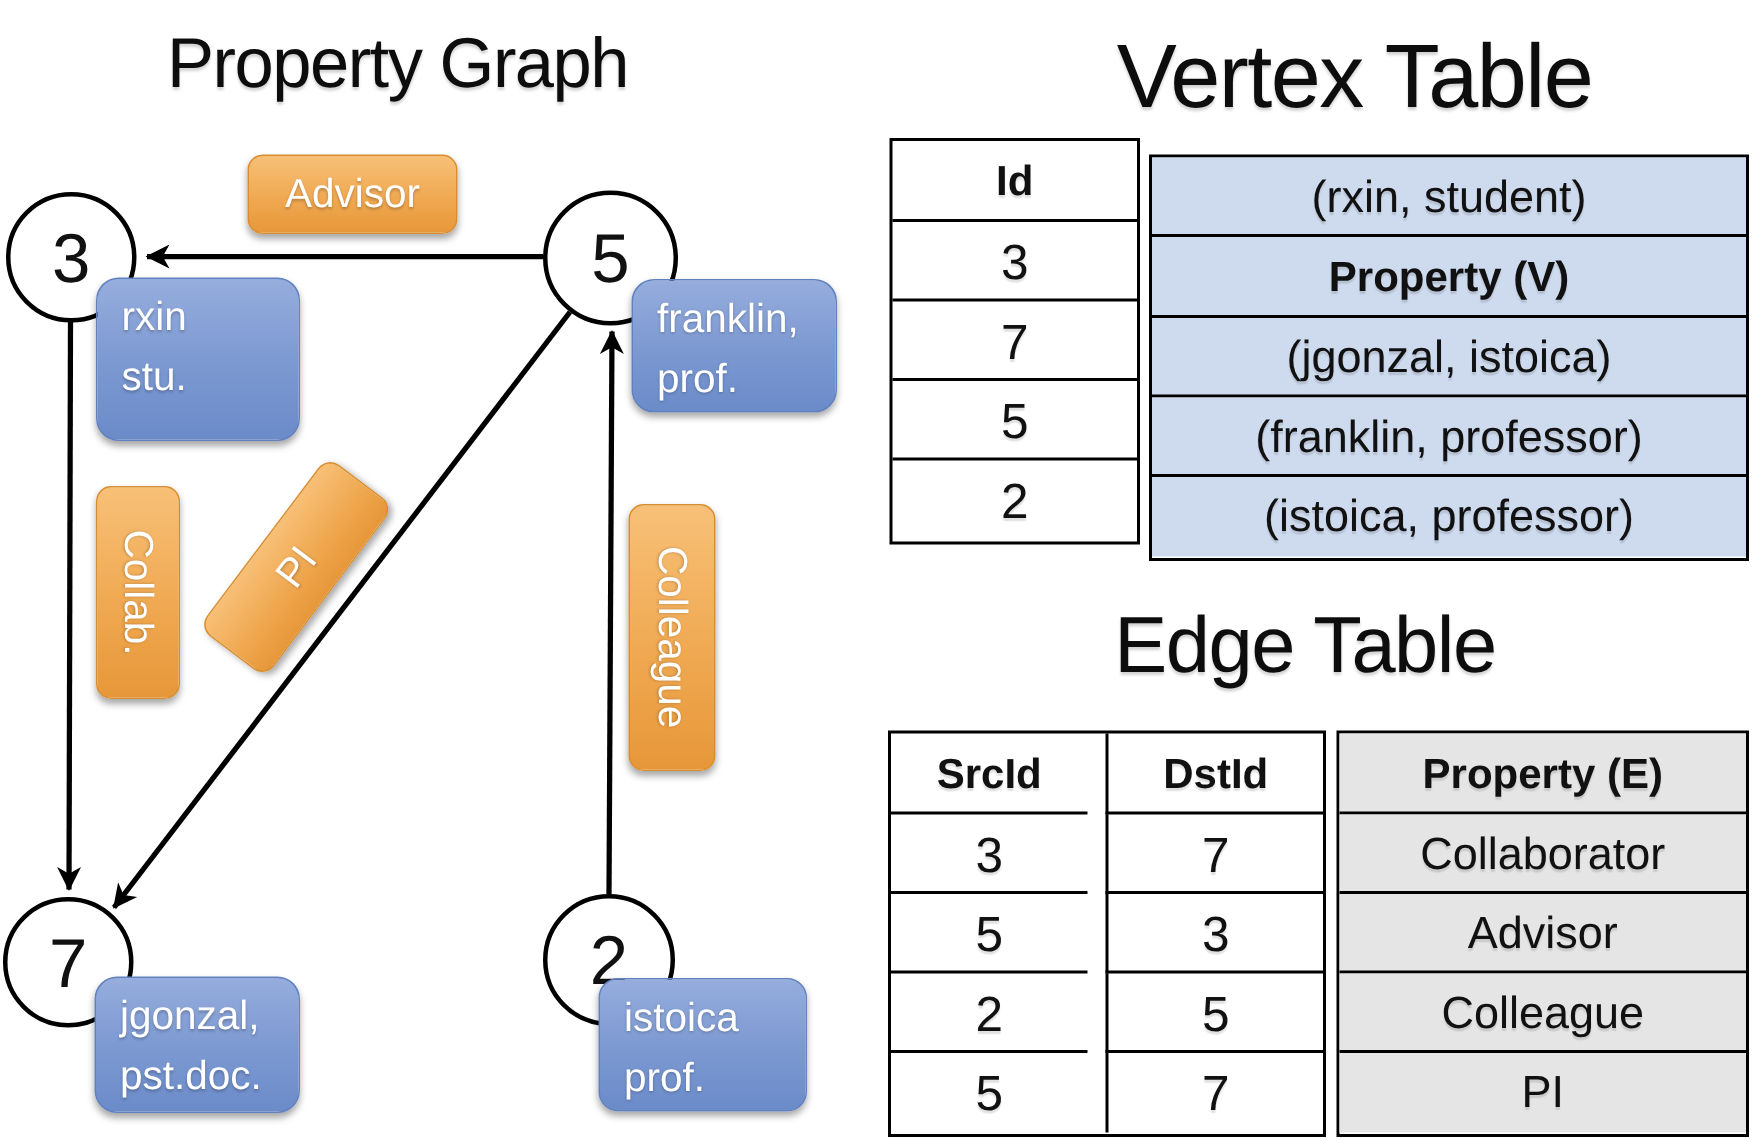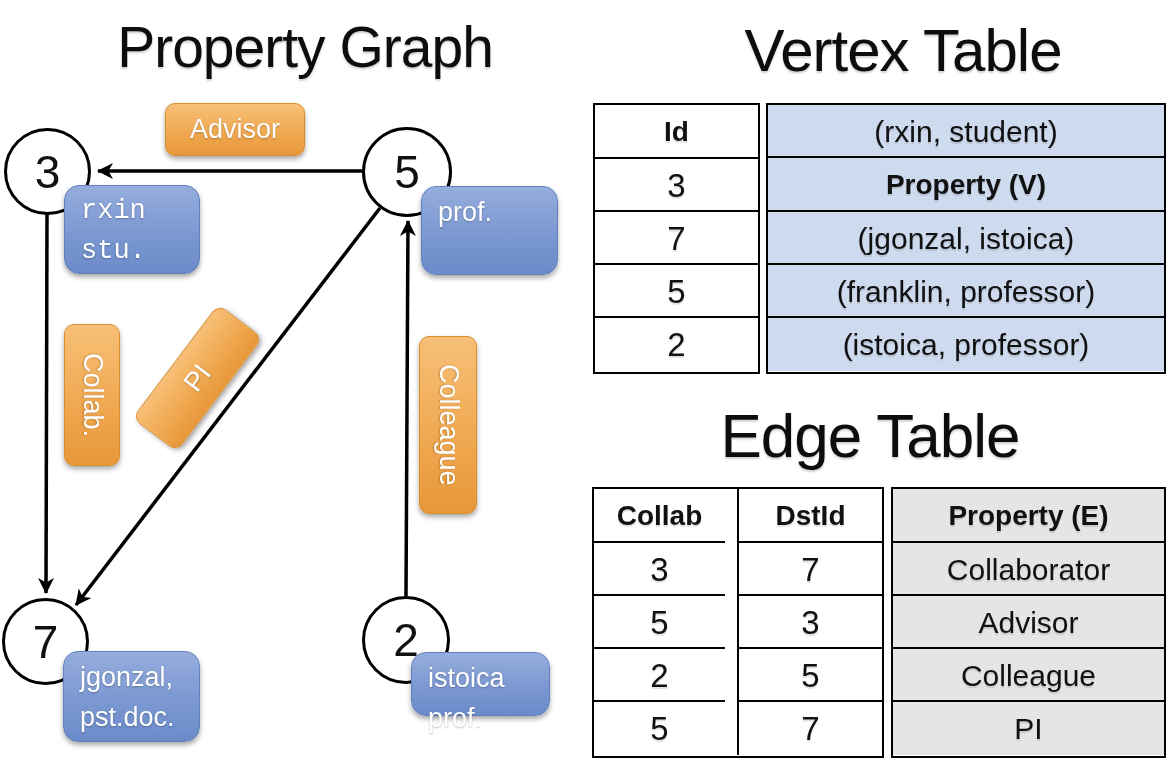--- a/index.html
+++ b/index.html
@@ -6,23 +6,23 @@
   #stage {
     position:relative; width:1170px; height:760px; background:#fff;
     font-family:"Liberation Sans","DejaVu Sans",sans-serif; overflow:hidden;
   }
   .title {
     position:absolute; text-align:center; color:#0d0d0d;
     font-weight:300; letter-spacing:-1px;
     text-shadow:0 2px 2px rgba(0,0,0,0.18);
     white-space:nowrap;
   }
-  #graph-title  { left:0;   top:14;  top:14px; width:530px; font-size:57px;margin-left:40px; }
+  #graph-title  { left:0;   top:14;  top:14px; width:530px; font-size:47px; }
   #vtable-title { left:618px; top:16px; width:570px; font-size:60px; }
-  #etable-title { left:585px; top:400px; width:570px; font-size:62px;text-align:center; }
+  #etable-title { left:585px; top:400px; width:570px; font-size:53px;text-align:center; }
 
   
   .node {
     position:absolute; border:3.5px solid #000; border-radius:50%;
     background:#fff; display:flex; align-items:center; justify-content:center;
     font-size:46px; font-weight:300; color:#111; box-sizing:border-box;
   }
   #node-3 { left:4px;   top:128px; width:87px; height:87px; }
   #node-5 { left:362px; top:127px; width:90px; height:90px; }
   #node-7 { left:2px;   top:598px; width:87px; height:87px; }
@@ -31,24 +31,24 @@
   
   .nlabel {
     position:absolute; border-radius:15px; box-sizing:border-box;
     background:linear-gradient(180deg,#96addd 0%,#7b98d1 55%,#6b8bc9 100%);
     border:1px solid #6080be;
     box-shadow:0 3px 5px rgba(0,0,0,0.35);
     color:#fff; font-size:27px; line-height:40px;
     padding:5px 8px 5px 16px; text-align:left;
     text-shadow:0 1px 2px rgba(0,0,0,0.25);
   }
-  #label-rxin     { left:64px;  top:185px; width:136px; height:89px;font-family:Liberation Mono, monospace; }
+  #label-rxin     { left:64px;  top:185px; width:136px; height:109px; }
   #label-franklin { left:421px; top:186px; width:137px; height:89px; }
   #label-jgonzal  { left:63px;  top:651px; width:137px; height:91px; }
-  #label-istoica  { left:411px; top:652px; width:139px; height:64px; }
+  #label-istoica  { left:399px; top:652px; width:139px; height:89px;border-radius:13px; }
 
   
   .elabel {
     position:absolute; border-radius:10px; box-sizing:border-box;
     background:linear-gradient(180deg,#f7c077 0%,#f0a952 55%,#e79739 100%);
     border:1px solid #d88d2f;
     box-shadow:0 3px 5px rgba(0,0,0,0.35);
     color:#fff; font-size:27px;
     display:flex; align-items:center; justify-content:center;
     text-shadow:0 1px 2px rgba(0,0,0,0.25);
@@ -69,21 +69,21 @@
     border-bottom:2px solid #000; box-sizing:border-box;
     font-size:30px; font-weight:300; white-space:nowrap; overflow:hidden;
     text-shadow:0 2px 1px rgba(0,0,0,0.12);
   }
   .tcell:last-child { border-bottom:none; }
   .tcell.header { height:54px; line-height:54px; font-size:28px; font-weight:700; }
   .idnum { font-size:33px; }
   .blue-fill { background:#CEDAEE; }
   .tan-fill  { background:#e5e5e5; }
 
-  #vt-id   { left:593px; top:103px; width:167px; height:271px; }
+  #vt-id   { left:593px; top:92px; width:167px; height:271px; }
   #vt-prop { left:766px; top:103px; width:400px; height:271px; }
 
   #et-srcdst {
     left:592px; top:487px; width:292px; height:271px;
     display:grid; grid-template-columns:131px 1fr;
     grid-template-rows:54px 53px 53px 53px 53px;
   }
   #et-srcdst .tcell { height:auto; }
   #et-srcdst .gc-r { border-left:2px solid #000;margin-left:12px; }
   #et-srcdst .gc-last { border-bottom:none; }
@@ -121,20 +121,21 @@
   </div>
   <div class="node" id="node-2">
     <span>2</span>
   </div>
 
   <div class="nlabel" id="label-rxin">
     <div>rxin</div>
     <div>stu.</div>
   </div>
   <div class="nlabel" id="label-franklin">
+    <div>franklin,</div>
     <div>prof.</div>
   </div>
   <div class="nlabel" id="label-jgonzal">
     <div>jgonzal,</div>
     <div>pst.doc.</div>
   </div>
   <div class="nlabel" id="label-istoica">
     <div>istoica</div>
     <div>prof.</div>
   </div>
@@ -161,21 +162,21 @@
   </div>
   <div class="tcol" id="vt-prop">
     <div class="tcell blue-fill">(rxin, student)</div>
     <div class="tcell header blue-fill">Property (V)</div>
     <div class="tcell blue-fill">(jgonzal, istoica)</div>
     <div class="tcell blue-fill">(franklin, professor)</div>
     <div class="tcell blue-fill">(istoica, professor)</div>
   </div>
 
   <div class="tcol" id="et-srcdst">
-    <div class="tcell header">Collab</div>
+    <div class="tcell header">SrcId</div>
     <div class="tcell header gc-r">DstId</div>
     <div class="tcell idnum">3</div>
     <div class="tcell idnum gc-r">7</div>
     <div class="tcell idnum">5</div>
     <div class="tcell idnum gc-r">3</div>
     <div class="tcell idnum">2</div>
     <div class="tcell idnum gc-r">5</div>
     <div class="tcell idnum gc-last">5</div>
     <div class="tcell idnum gc-r gc-last">7</div>
   </div>

